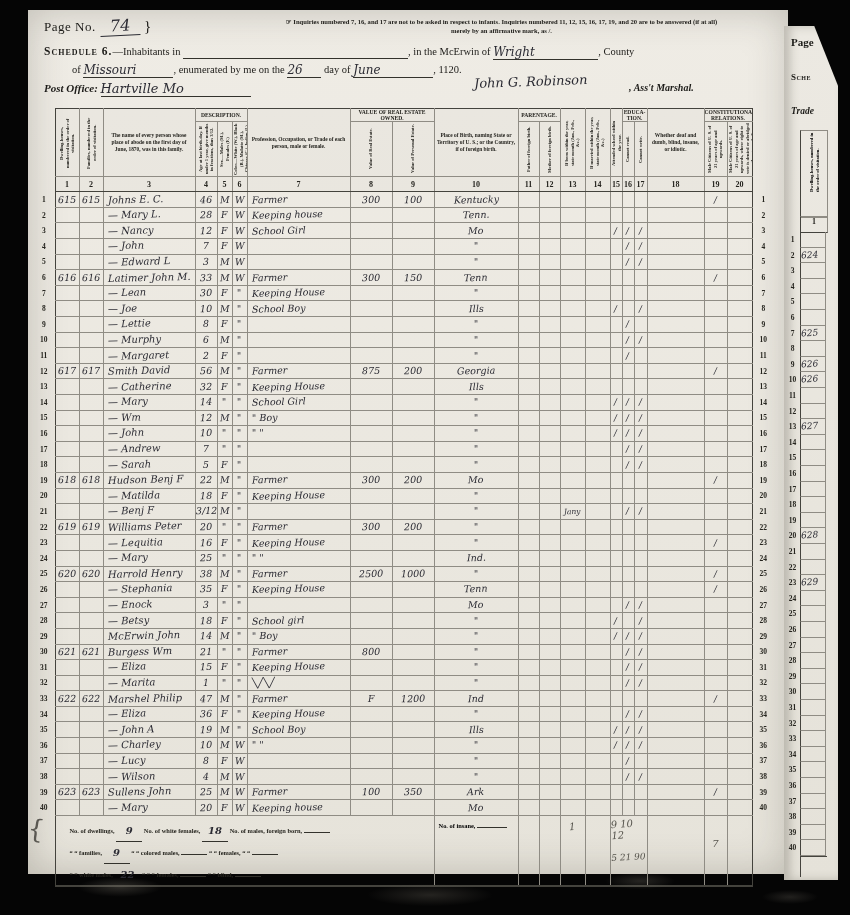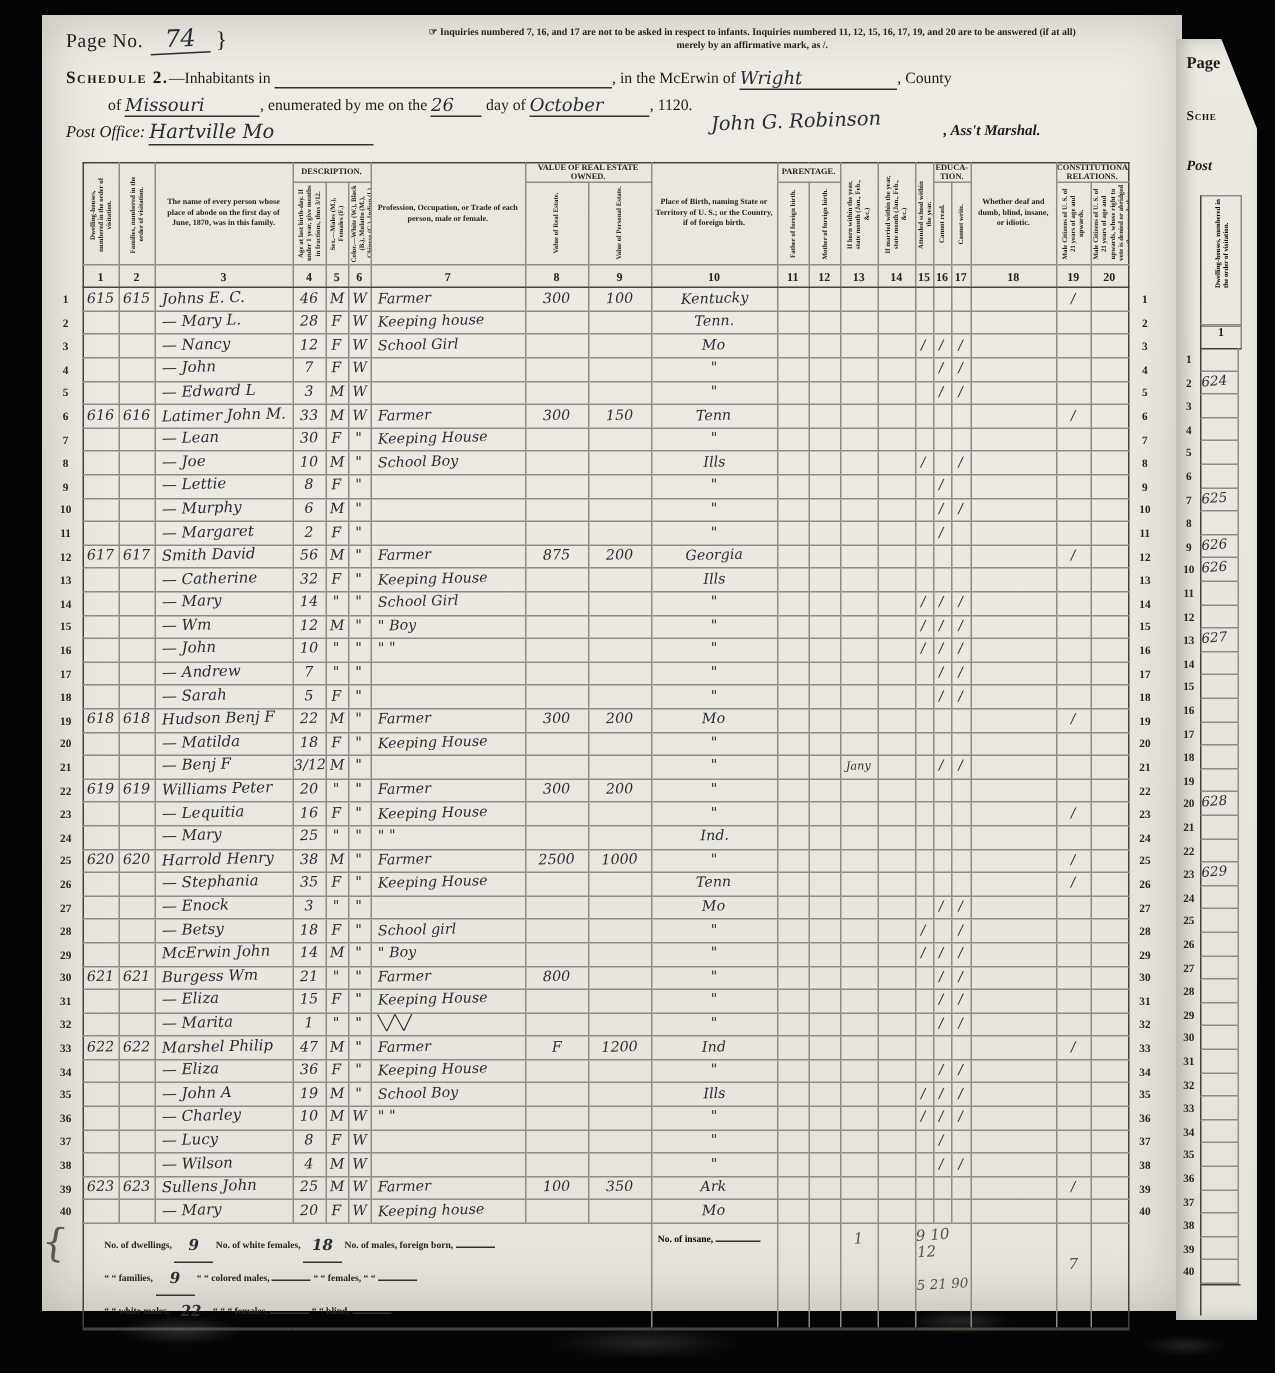--- a/index.html
+++ b/index.html
@@ -21,21 +21,21 @@
   .hw{font-family:"DejaVu Serif",serif;font-style:italic;color:#2b2b33;}
   .pageno-val{font-size:16px;border-bottom:1px solid #2b2b33;padding:0 10px;transform:rotate(-3deg);display:inline-block;}
   .brace{font-size:15px;}
   .note{position:absolute;left:170px;top:2px;width:575px;font-size:6.6px;font-weight:bold;line-height:1.35;text-align:center;color:#24231f;}
   .schline{font-size:10.5px;margin-top:2px;white-space:nowrap;}
   .schline .caps{font-variant:small-caps;font-weight:bold;letter-spacing:1px;font-size:11.5px;}
   .blank{display:inline-block;border-bottom:1px solid #33322c;height:10px;vertical-align:bottom;}
   .hw-inline{display:inline-block;border-bottom:1px solid #33322c;text-align:left;font-size:12px;transform:translateY(1px);}
   .schline2{font-size:10.5px;margin-top:3px;padding-left:28px;white-space:nowrap;}
   .po-row{position:relative;font-size:10.5px;margin-top:3px;white-space:nowrap;}
-  .po-label{font-style:italic;font-weight:normal;font-size:11px;}
+  .po-label{font-style:italic;font-weight:bold;font-size:11px;}
   .sig{position:absolute;left:430px;top:-6px;font-size:13px;transform:rotate(-2deg);}
   .marshal{position:absolute;left:585px;top:2px;font-style:italic;font-weight:bold;font-size:10px;}
   .margin-mark{position:absolute;left:0px;top:804px;font-size:26px;color:#5a5852;transform:rotate(8deg);font-family:"DejaVu Serif",serif;}
   
   table.cns{border-collapse:collapse;table-layout:fixed;margin-left:5px;width:741px;}
   .cns th,.cns td{padding:0;box-sizing:border-box;overflow:hidden;}
   .cns th.d,.cns td.d{border:0.8px solid #8f8c84;}
   .gut{border:none !important;background:transparent;font-weight:bold;font-size:7.5px;text-align:center;color:#26251f;}
   .bL{border-left:1.6px solid #44433d !important;}
   .bR{border-right:1.6px solid #44433d !important;}
@@ -94,30 +94,30 @@
       <div class="pageno-row">
         <span class="pageno-label">Page No.</span>
         <span class="hw pageno-val">74</span>
         <span class="brace">}</span>
         <div class="note">
           <span>☞ Inquiries numbered 7, 16, and 17 are not to be asked in respect to infants.   Inquiries numbered 11, 12, 15, 16, 17, 19, and 20 are to be answered (if at all)</span><br>
           <span>merely by an affirmative mark, as /.</span>
         </div>
       </div>
       <div class="schline">
-        <span class="caps">Schedule 2.</span><span>—Inhabitants in</span>
+        <span class="caps">Schedule 6.</span><span>—Inhabitants in</span>
         <span class="blank" style="width:225px;"></span><span>, in the McErwin of</span>
         <span class="hw hw-inline" style="min-width:105px;">Wright</span><span>, County</span>
       </div>
       <div class="schline2">
         <span>of</span>
         <span class="hw hw-inline" style="min-width:90px;">Missouri</span><span>, enumerated by me on the</span>
         <span class="hw hw-inline" style="min-width:34px;">26</span>
         <span>day of</span>
-        <span class="hw hw-inline" style="min-width:80px;">October</span><span>, 1120.</span>
+        <span class="hw hw-inline" style="min-width:80px;">June</span><span>, 1120.</span>
       </div>
       <div class="po-row">
         <span class="po-label">Post Office:</span>
         <span class="hw hw-inline" style="min-width:150px;font-size:13px;">Hartville Mo</span>
         <span class="hw sig">John G. Robinson</span>
         <span class="marshal">, Ass't Marshal.</span>
       </div>
     </div>
 
     <table class="cns">
@@ -1245,21 +1245,21 @@
         </tr>
       </tfoot>
     </table>
 
     <div class="margin-mark">{</div>
   </div>
 
   <div class="strip">
     <div class="slabel s-page">Page</div>
     <div class="slabel s-sch">Sche</div>
-    <div class="slabel s-post">Post</div>
+    <div class="slabel s-post">Trade</div>
     <div class="s-col">
         <div class="rot">Dwelling-houses, numbered in the order of visitation.</div>
       </div>
     <div class="s-colnum">1</div>
     <div class="s-rows" id="strip-rows">
         <div class="rnum" style="top: 3px;">1</div>
         <div class="cell" style="top: 0px;"></div>
         <div class="rnum" style="top: 18.6px;">2</div>
         <div class="cell" style="top: 15.6px;"></div>
         <div class="dw" style="top: 17.6px;">624</div>

